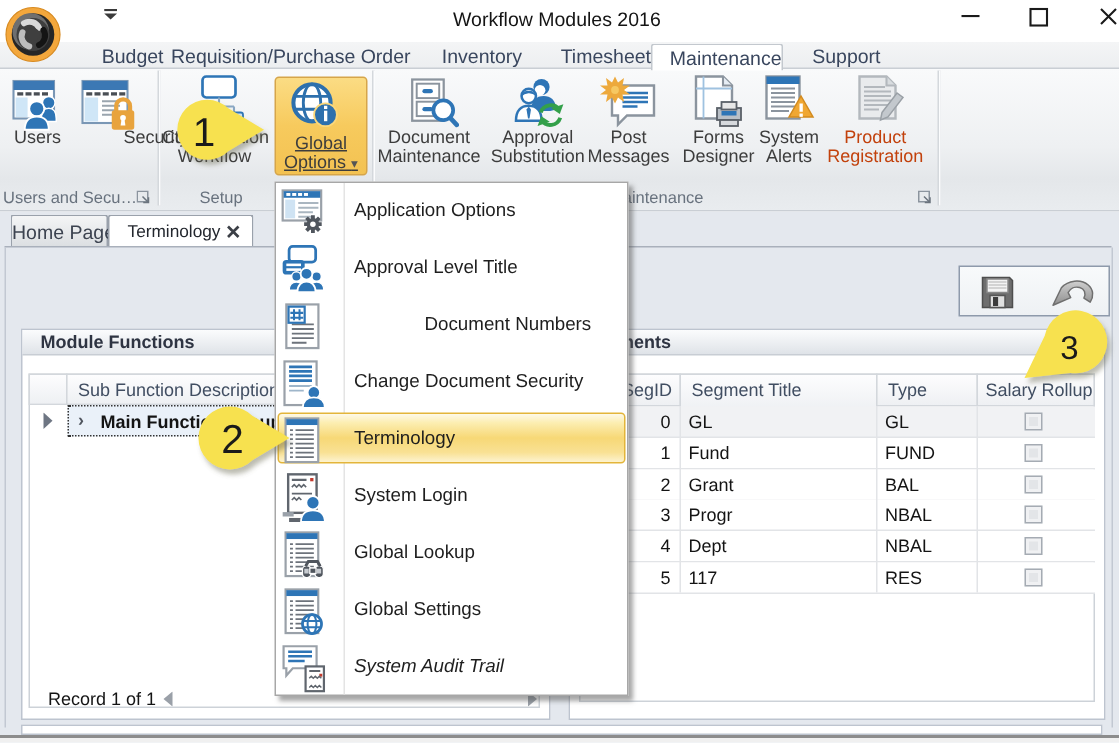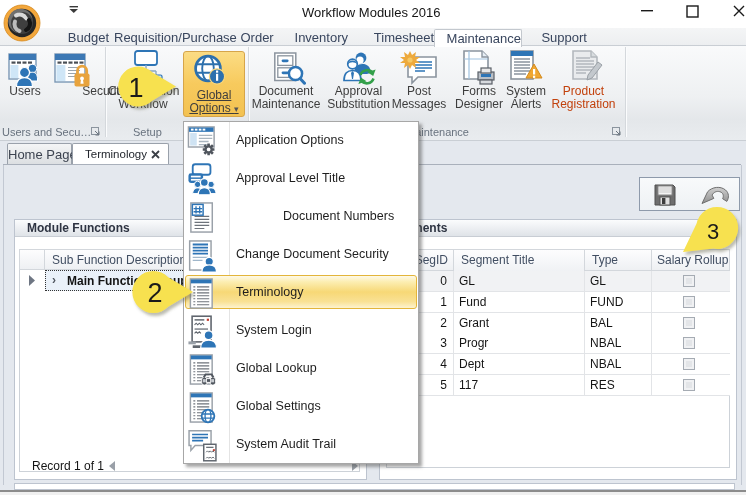--- a/index.html
+++ b/index.html
@@ -326,21 +326,21 @@
 <div id="menuitems">
     <div class="abs mtext" style="left:236px;top:133px;line-height:14px;padding-left:0;">Application Options</div>
     <div class="abs mtext" style="left:236px;top:171px;line-height:14px;padding-left:0;">Approval Level Title</div>
     <div class="abs mtext" style="left:252px;top:209px;line-height:14px;padding-left:0;margin-left:31px;">Document Numbers</div>
     <div class="abs mtext" style="left:236px;top:247px;line-height:14px;padding-left:0;">Change Document Security</div>
     <div class="abs" style="left:184.5px;top:275px;width:232.5px;height:34px;border:1px solid #e3b53a;border-radius:3px;background:linear-gradient(#fef9e7 0%,#fceeb2 18%,#f7d876 50%,#f9e194 80%,#fdf3cf 100%);box-sizing:border-box;"></div>
     <div class="abs mtext" style="left:236px;top:285px;line-height:14px;padding-left:0;">Terminology</div>
     <div class="abs mtext" style="left:236px;top:323px;line-height:14px;padding-left:0;">System Login</div>
     <div class="abs mtext" style="left:236px;top:361px;line-height:14px;padding-left:0;text-align:center;">Global Lookup</div>
     <div class="abs mtext" style="left:236px;top:399px;line-height:14px;padding-left:0;">Global Settings</div>
-    <div class="abs mtext" style="left:236px;top:437px;line-height:14px;padding-left:0;">System Audit Trail</div>
+    <div class="abs mtext" style="left:236px;top:437px;line-height:14px;padding-left:0;font-style:italic;">System Audit Trail</div>
   </div>
 
 <div id="menuicons">
     <svg class="abs" style="left:187px;top:125px" width="31" height="33" viewBox="0 0 25 27">
       <rect x="1" y="1.6" width="21" height="16.4" fill="#fff" stroke="#9aa1a9" stroke-width="1.2"></rect>
       <rect x="1.5" y="2" width="20" height="3.6" fill="#2e75b6"></rect>
       <rect x="3" y="3" width="2.2" height="1.6" fill="#fff"></rect>
       <rect x="6.2" y="3" width="2.2" height="1.6" fill="#fff"></rect>
       <rect x="9.4" y="3" width="2.2" height="1.6" fill="#fff"></rect>
       <rect x="12.6" y="3" width="2.2" height="1.6" fill="#fff"></rect>

